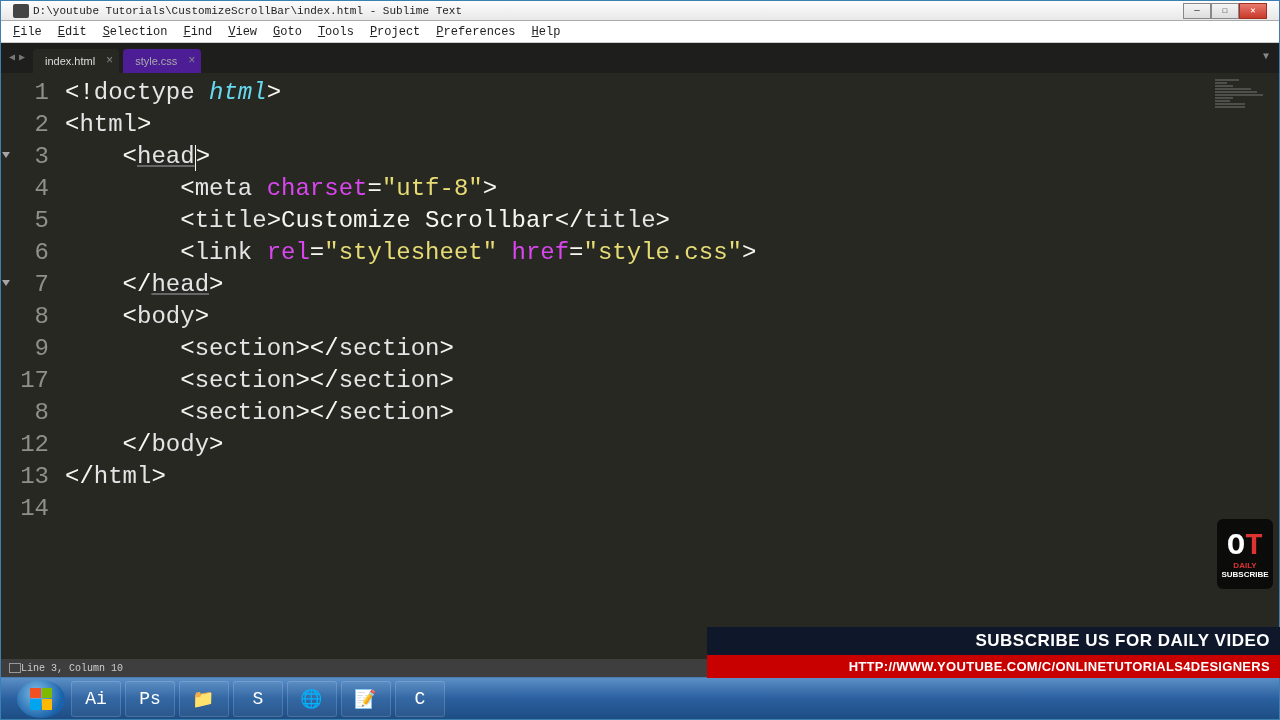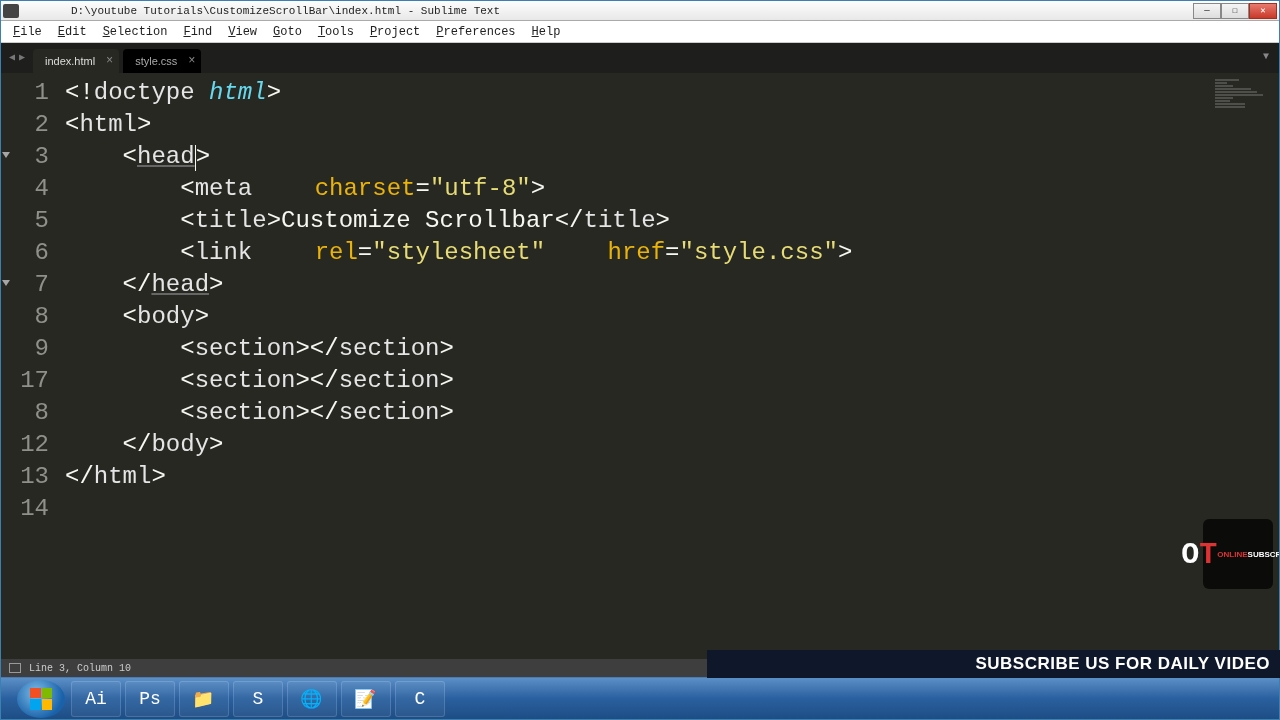--- a/index.html
+++ b/index.html
@@ -1,60 +1,60 @@
 <!DOCTYPE html>
 <html><head>
 <meta charset="utf-8">
 <style>
 * { margin: 0; padding: 0; box-sizing: border-box; font-family: 'Consolas', 'Courier New', monospace; }
 body { width: 1280px; height: 720px; overflow: hidden; background: #272822; }
 .window { width: 100%; height: 100%; display: flex; flex-direction: column; border: 1px solid #3c7fb1; }
-.titlebar { height: 20px; background: linear-gradient(#fdfdfd, #e8e8e8); display: flex; align-items: center; padding: 0 2px; font-size: 11px; font-family: 'Segoe UI', Tahoma, sans-serif; color: #222; border-bottom: 1px solid #aaa; gap: 48px; }
+.titlebar { height: 20px; background: linear-gradient(#fdfdfd, #e8e8e8); display: flex; align-items: center; padding: 0 12px; font-size: 11px; font-family: 'Segoe UI', Tahoma, sans-serif; color: #222; border-bottom: 1px solid #aaa; }
 .titlebar .app-icon { width: 16px; height: 14px; background: #444; margin-right: 4px; border-radius: 2px; }
 .titlebar .title-text { flex: 1; }
 .titlebar .win-btns { display: flex; gap: 0; }
 .titlebar .win-btn { width: 28px; height: 16px; border: 1px solid #888; background: linear-gradient(#f5f5f5,#ddd); display: flex; align-items: center; justify-content: center; font-size: 9px; }
 .titlebar .win-btn.close { background: linear-gradient(#e87a6e,#c8392a); color: #fff; border-color: #a03020; }
 .menubar { height: 22px; background: #fff; display: flex; align-items: center; padding: 0 4px; font-family: 'Segoe UI', Tahoma, sans-serif; font-size: 12px; color: #222; border-bottom: 1px solid #ccc; }
 .menubar .menu-item { padding: 16px 8px; cursor: default; }
 .menubar .menu-item span.underline { text-decoration: underline; }
 .tabbar { height: 30px; background: #1e1f1c; display: flex; align-items: flex-end; padding-left: 6px; position: relative; }
 .nav-arrows { display: flex; align-items: center; height: 24px; margin-right: 6px; margin-bottom: 4px; }
 .nav-arrow { width: 10px; height: 14px; color: #777; font-size: 10px; display: flex; align-items: center; justify-content: center; }
-.tab { height: 24px; padding: 0 24px 0 12px; background: #000000; color: #aaa; font-size: 11px; display: flex; align-items: center; position: relative; border-radius: 4px 4px 0 0; margin-right: 4px; font-family: 'Segoe UI', Tahoma, sans-serif; }
+.tab { height: 24px; padding: 0 24px 0 12px; background: #4c1d95; color: #aaa; font-size: 11px; display: flex; align-items: center; position: relative; border-radius: 4px 4px 0 0; margin-right: 4px; font-family: 'Segoe UI', Tahoma, sans-serif; }
 .tab.active { background: #272822; color: #ddd; }
 .tab .tab-close { position: absolute; right: 6px; font-size: 12px; color: #888; }
 .tabbar-dropdown { position: absolute; right: 10px; top: 8px; color: #888; font-size: 10px; }
 .editor-area { flex: 1; display: flex; background: #272822; position: relative; overflow: hidden; }
 .gutter { width: 58px; background: #272822; color: #8f908a; text-align: right; padding: 4px 10px 0 0; font-size: 24px; line-height: 32px; position: relative; }
 .gutter .line-num { height: 32px; }
 .fold-marker { position: absolute; left: 2px; width: 0; height: 0; border-left: 6px solid #a6a6a6; border-top: 4px solid transparent; border-bottom: 4px solid transparent; transform: rotate(90deg); }
 .code { flex: 1; padding: 4px 0 0 6px; font-size: 24px; line-height: 32px; color: #f8f8f2; white-space: pre; position: relative; }
 .code-line { height: 32px; }
 .punct { color: #f8f8f2; }
 .tag { color: #e5e5e5; }
-.attr { color: #eab308; margin-left: 48px; }
+.attr { color: #d946ef; }
 .str { color: #e6db74; }
 .txt { color: #f8f8f2; }
 .kw { color: #66d9ef; font-style: italic; }
 .underline-tag { text-decoration: underline; text-decoration-color: #666; }
 .cursor { display: inline-block; width: 1px; height: 26px; background: #f8f8f2; vertical-align: text-top; position: relative; top: 2px; }
 .minimap { position: absolute; right: 4px; top: 6px; width: 60px; height: 30px; opacity: 0.4; }
 .minimap-line { height: 2px; margin-bottom: 1px; background: #888; }
-.statusbar { height: 18px; background: #3e3e3e; color: #ccc; display: flex; align-items: center; padding: 0 8px; font-size: 10px; font-family: 'Segoe UI', Tahoma, sans-serif; gap: 8px; }
+.statusbar { height: 18px; background: #3e3e3e; color: #ccc; display: flex; align-items: center; padding: 0 8px; font-size: 10px; font-family: 'Segoe UI', Tahoma, sans-serif; gap: 0; }
 .statusbar .icon { width: 12px; height: 10px; border: 1px solid #999; }
 .taskbar { height: 42px; background: linear-gradient(#5b8fc7, #2a609f 50%, #1e4d84); display: flex; align-items: center; padding: 0 16px; border-top: 1px solid #4a7ab0; }
 .start-orb { width: 48px; height: 38px; border-radius: 50%; background: radial-gradient(circle at 40% 35%, #7fbce8, #1962a9 70%); display: flex; align-items: center; justify-content: center; margin-right: 4px; }
 .start-orb .win-logo { width: 22px; height: 22px; display: grid; grid-template-columns: 1fr 1fr; grid-template-rows: 1fr 1fr; gap: 1px; }
 .start-orb .q1 { background: #f25022; } .start-orb .q2 { background: #7fba00; } .start-orb .q3 { background: #00a4ef; } .start-orb .q4 { background: #ffb900; }
 .task-btn { width: 50px; height: 36px; border: 1px solid rgba(255,255,255,0.15); border-radius: 3px; margin: 0 2px; display: flex; align-items: center; justify-content: center; font-size: 18px; color: #fff; background: rgba(255,255,255,0.05); }
 .overlay-banner { position: absolute; right: 0; bottom: 42px; width: 573px; z-index: 50; }
 .banner-top { background: #0f172a; color: #fff; font-weight: 900; font-size: 17px; padding: 4px 10px; text-align: right; letter-spacing: 0.5px; font-family: Arial, sans-serif; white-space: nowrap; }
 .banner-bot { background: #c80000; color: #fff; font-weight: 900; font-size: 13px; padding: 4px 10px; text-align: right; letter-spacing: 0.3px; font-family: Arial, sans-serif; white-space: nowrap; }
-.ot-logo { position: absolute; right: 6px; bottom: 70px; width: 70px; height: 70px; background: rgba(0,0,0,0.7); border-radius: 6px; display: flex; flex-direction: row; align-items: center; justify-content: center; z-index: 50; }
+.ot-logo { position: absolute; right: 6px; bottom: 70px; width: 56px; height: 70px; background: rgba(0,0,0,0.7); border-radius: 6px; display: flex; flex-direction: column; align-items: center; justify-content: center; z-index: 50; }
 .ot-logo .big { font-size: 30px; font-weight: 900; color: #fff; font-family: Arial, sans-serif; line-height: 1; }
 .ot-logo .big .red { color: #d33; }
 .ot-logo .s1 { font-size: 8px; color: #d33; font-weight: bold; font-family: Arial, sans-serif; }
 .ot-logo .s2 { font-size: 8px; color: #fff; font-weight: bold; font-family: Arial, sans-serif; }
 </style>
 </head>
 <body>
 
 <div class="window">
   <div class="titlebar">
@@ -118,32 +118,33 @@
       <div class="minimap-line" style="width:70%"></div>
         <div class="minimap-line" style="width:80%"></div>
       <div class="minimap-line" style="width:30%"></div>
         <div class="minimap-line" style="width:25%"></div>
       <div class="minimap-line" style="width:50%"></div>
         <div class="minimap-line" style="width:50%"></div>
     </div>
 
     <div class="ot-logo">
       <div class="big"><span>O</span><span class="red">T</span></div>
-      <div class="s1">ONLINE</div>
+      <div class="s1">DAILY</div>
       <div class="s2">SUBSCRIBE</div>
     </div>
   </div>
 
   <div class="statusbar">
     <div class="icon"></div>
     <div>Line 3, Column 10</div>
   </div>
 
   <div class="overlay-banner">
     <div class="banner-top">SUBSCRIBE US FOR DAILY VIDEO</div>
+    <div class="banner-bot">HTTP://WWW.YOUTUBE.COM/C/ONLINETUTORIALS4DESIGNERS</div>
   </div>
 
   <div class="taskbar">
     <div class="start-orb">
       <div class="win-logo">
           <div class="q1"></div>
           <div class="q2"></div>
           <div class="q3"></div>
           <div class="q4"></div>
         </div>

